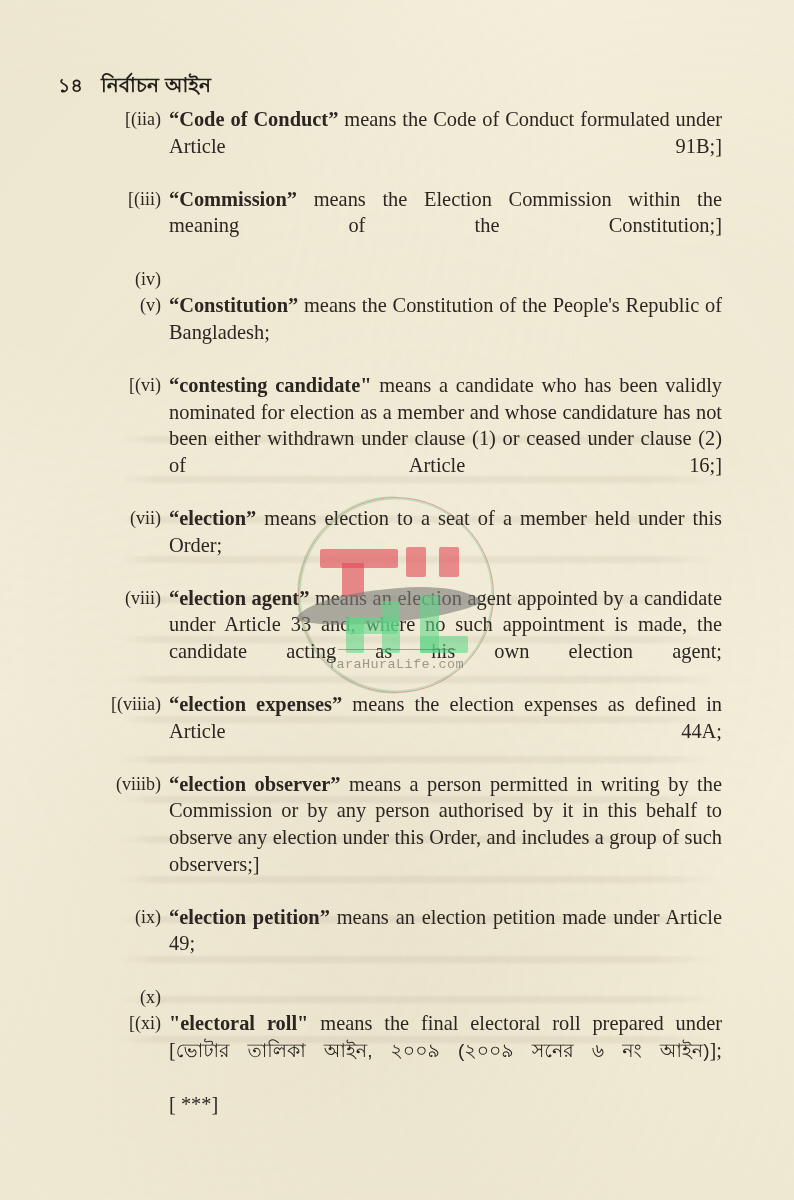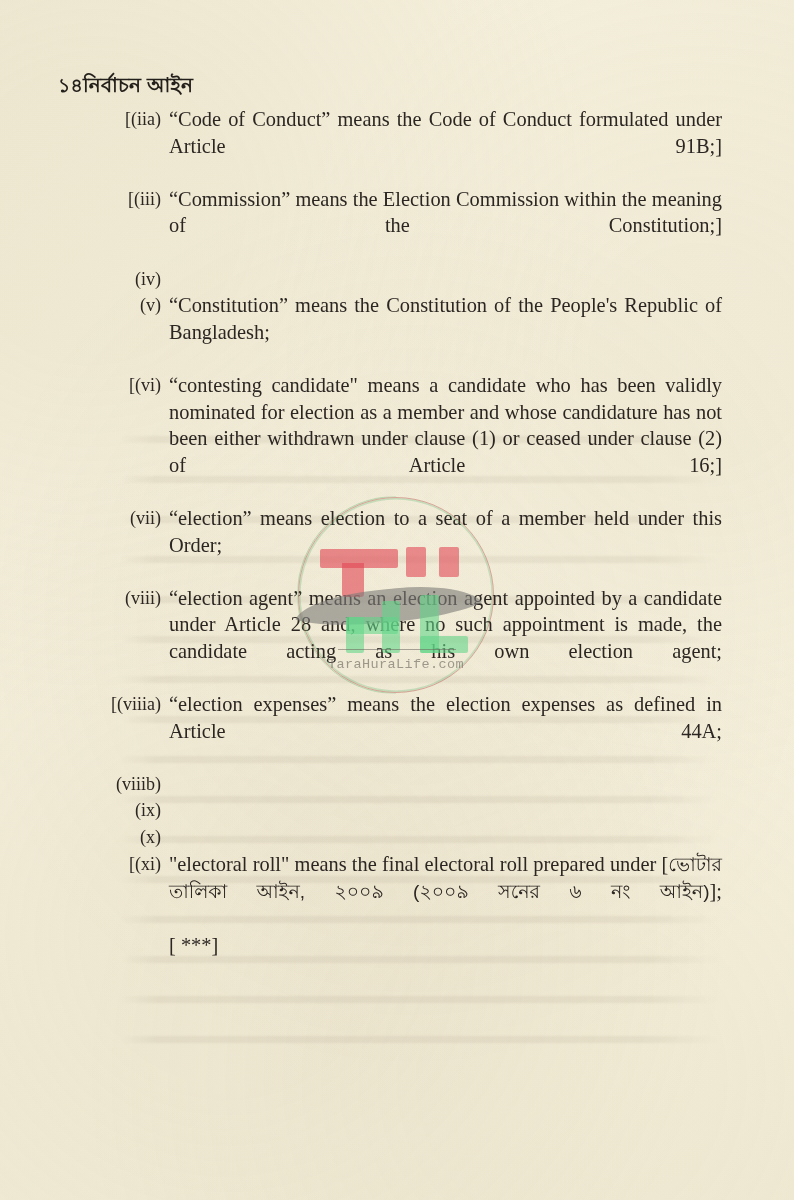--- a/index.html
+++ b/index.html
@@ -59,20 +59,21 @@
     filter: blur(1.1px);
   }
 
   
   #running-head {
     position: absolute;
     left: 58px;
     top: 70px;
     display: flex;
     align-items: baseline;
+    gap: 18px;
     font-weight: bold;
     font-size: 19px;
     letter-spacing: .2px;
     color: #231f1b;
   }
   #running-head .page-num { font-size: 19px; }
   #running-head .head-title { font-size: 20px; }
 
   
   #clause-list {
@@ -109,21 +110,21 @@
   }
   
   .clause .ctext::after {
     content: "";
     display: inline-block;
     width: 100%;
   }
   .clause.nojustify .ctext { text-align: left; }
   .clause.nojustify .ctext::after { content: none; }
 
-  .term { font-weight: normal; }
+  .term { font-weight: bold; }
 
   .bn {
     font-family: "Liberation Sans", "DejaVu Sans", sans-serif;
     font-size: 19px;
   }
 
   
   #watermark {
     position: absolute;
     left: 298px;
@@ -225,31 +226,33 @@
       <div class="clause">
         <span class="marker">[(vi)</span>
         <span class="ctext"><span class="term">“contesting candidate"</span><span> means a candidate who has been validly nominated for election as a member and whose candidature has not been either withdrawn under clause (1) or ceased under clause (2) of Article 16;]</span></span>
       </div>
       <div class="clause">
         <span class="marker">(vii)</span>
         <span class="ctext"><span class="term">“election”</span><span> means election to a seat of a member held under this Order;</span></span>
       </div>
       <div class="clause">
         <span class="marker">(viii)</span>
-        <span class="ctext"><span class="term">“election agent”</span><span> means an election agent appointed by a candidate under Article 28 and, where no such appointment is made, the candidate acting as his own election agent;</span></span>
+        <span class="ctext"><span class="term">“election agent”</span><span> means an election agent appointed by a candidate under Article 33 and, where no such appointment is made, the candidate acting as his own election agent;</span></span>
       </div>
       <div class="clause">
         <span class="marker">[(viiia)</span>
         <span class="ctext"><span class="term">“election expenses”</span><span> means the election expenses as defined in Article 44A;</span></span>
       </div>
       <div class="clause">
         <span class="marker">(viiib)</span>
+        <span class="ctext"><span class="term">“election observer”</span><span> means a person permitted in writing by the Commission or by any person authorised by it in this behalf to observe any election under this Order, and includes a group of such observers;]</span></span>
       </div>
       <div class="clause">
         <span class="marker">(ix)</span>
+        <span class="ctext"><span class="term">“election petition”</span><span> means an election petition made under Article 49;</span></span>
       </div>
       <div class="clause">
         <span class="marker">(x)</span>
       </div>
       <div class="clause">
         <span class="marker">[(xi)</span>
         <span class="ctext"><span class="term">"electoral roll"</span><span> means the final electoral roll prepared under [</span><span class="bn">ভোটার তালিকা আইন, ২০০৯ (২০০৯ সনের ৬ নং আইন)</span><span>];</span></span>
       </div>
       <div class="clause nojustify">
         <span class="marker"></span>

